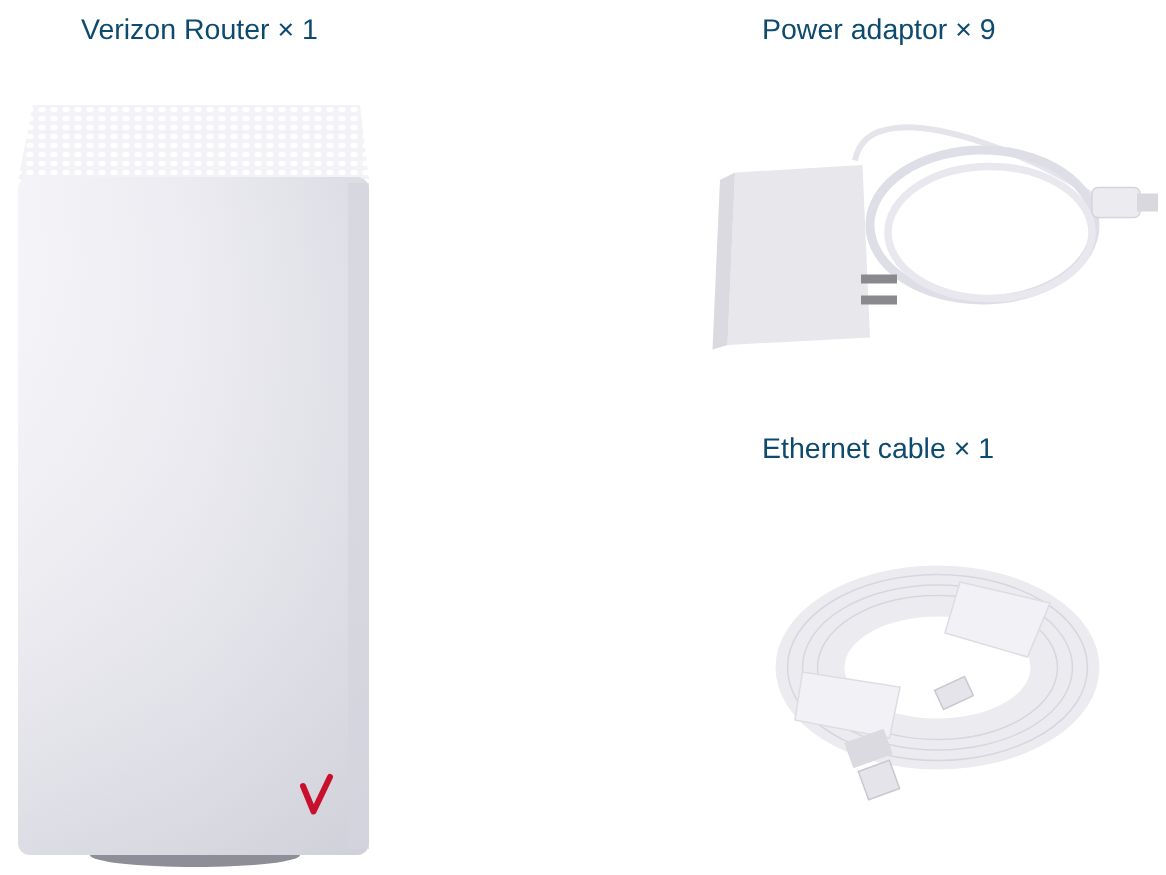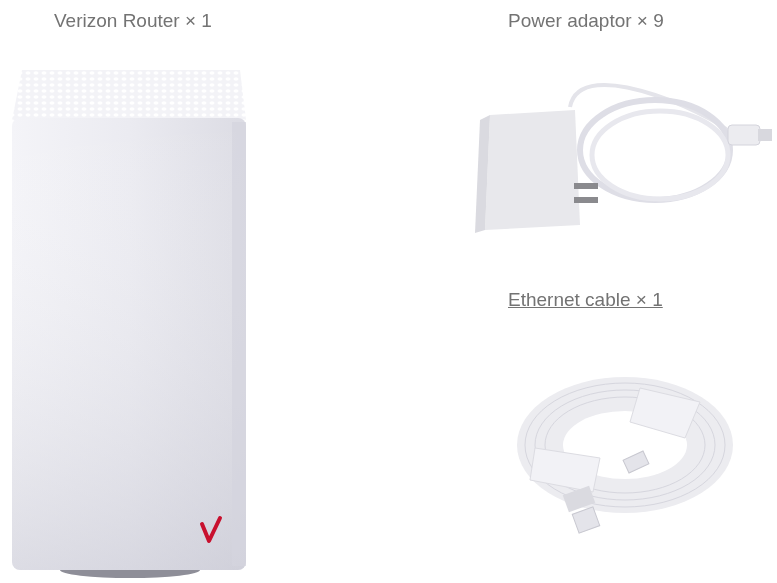--- a/index.html
+++ b/index.html
@@ -1,21 +1,21 @@
 <!DOCTYPE html>
 <html><head>
 <meta charset="utf-8">
 <style>
   html, body { margin:0; padding:0; background:#ffffff; }
   body { width:777px; height:583px; position:relative; overflow:hidden;
          font-family:"Liberation Sans", sans-serif; color:#111; }
-  .label { position:absolute; font-size:19px; color:#737373; white-space:nowrap; }
+  .label { position:absolute; font-size:19px; color:#0c4a6e; white-space:nowrap; }
   #lbl-router { left:54px; top:10px; }
   #lbl-power { left:508px; top:10px; }
-  #lbl-eth { left:508px; top:289px;text-decoration:underline; }
+  #lbl-eth { left:508px; top:289px; }
   .fig { position:absolute; }
   #router { left:0; top:70px; width:260px; height:513px; }
   #power { left:470px; top:75px; width:310px; height:170px; }
   #eth { left:505px; top:360px; width:240px; height:190px; }
 </style>
 </head>
 <body>
 
 <div id="lbl-router" class="label">Verizon Router × 1</div>
 <div id="lbl-power" class="label">Power adaptor × 9</div>

